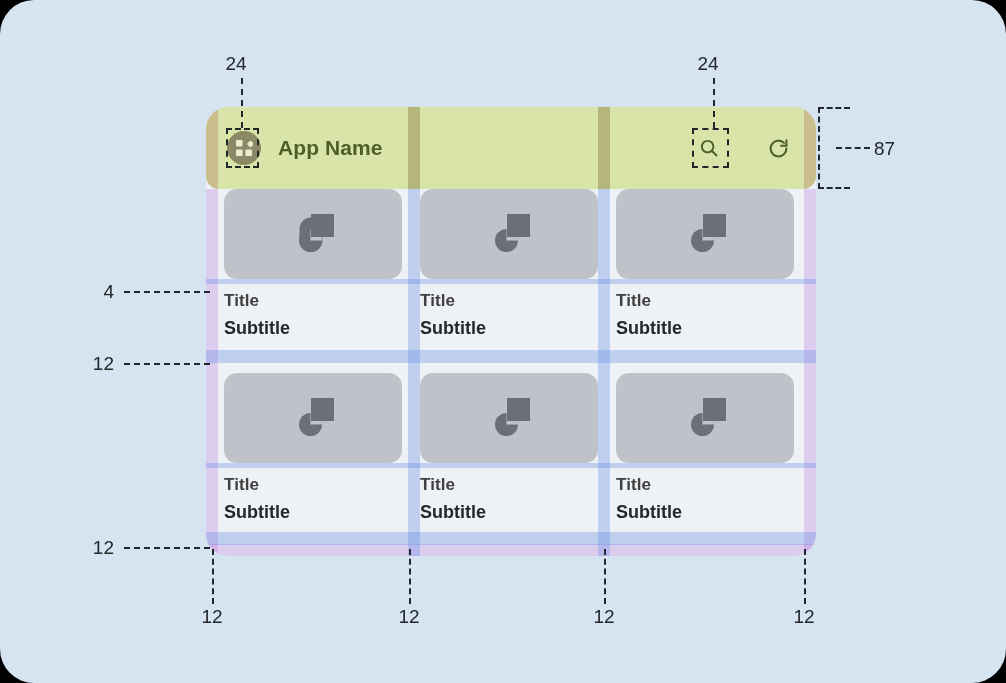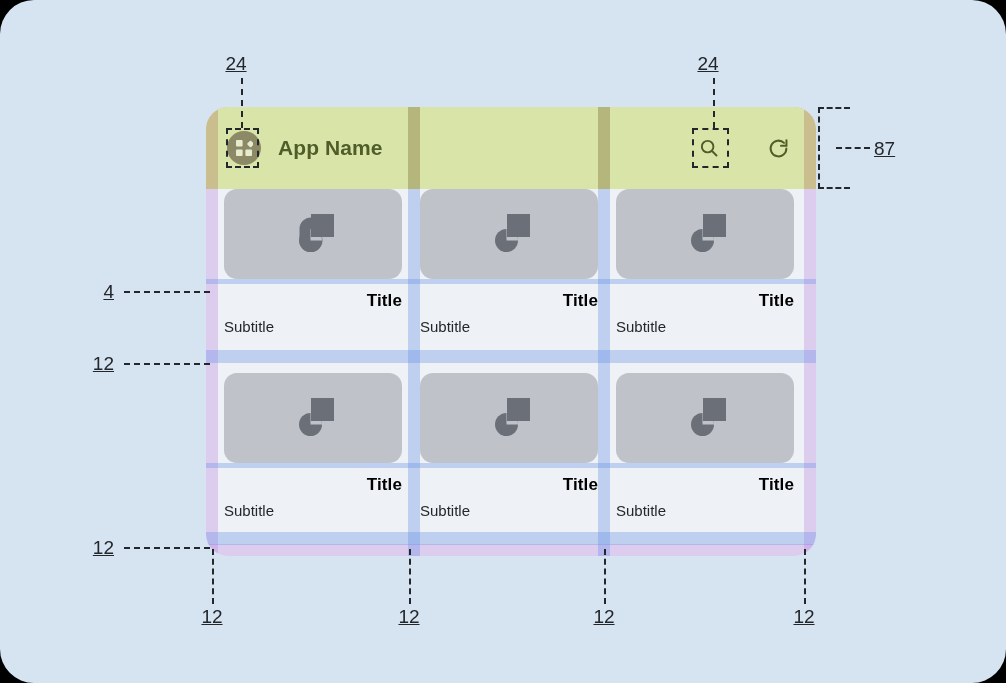--- a/index.html
+++ b/index.html
@@ -27,20 +27,21 @@
     border-radius: 22px;
     background: #eef1f5;
     overflow: hidden;
   }
 
   
   #appbar {
     position: absolute; left: 0; top: 0;
     width: 610px; height: 82px;
     background: #cbbe8e;
+    border-radius: 13px;
   }
   #appbar-inner {
     position: absolute; left: 0; top: 0;
     width: 610px; height: 82px;
     display: flex; align-items: center;
   }
   .logo-wrap {
     position: absolute; left: 18px; top: 21px;
     width: 40px; height: 40px;
     display: flex; align-items: center; justify-content: center;
@@ -76,45 +77,43 @@
   .card.c1 { left: 214px; }
   .card.c2 { left: 410px; }
   .thumb {
     width: 178px; height: 90px;
     background: #bfc3c9;
     border-radius: 13px;
     display: flex; align-items: center; justify-content: center;
   }
   .card-title {
     margin-top: 12px;
-    font-size: 17px; font-weight: 700; color: #000000;
+    font-size: 17px; font-weight: 700; color: #404040;
     letter-spacing: .1px;
-    text-align: right;
   }
   .card-sub {
     margin-top: 7px;
-    font-size: 15px; font-weight: 400; color: #24272b;
+    font-size: 18px; font-weight: 700; color: #24272b;
   }
 
   
   .ov { position: absolute; pointer-events: none; }
   .ov-purple { background: rgba(186,130,225,.33); }
   .ov-blue   { background: rgba( 96,140,232,.33); }
   .ov-green  { background: rgba( 95,150, 50,.20); }
 
   
   .dash-v { position: absolute; border-left: 2px dashed #23262b; }
   .dash-h { position: absolute; border-top: 2px dashed #23262b; }
   .box-dash { position: absolute; border: 2px dashed #23262b; }
   .anno {
     position: absolute;
     font-size: 19px; color: #23262b;
     font-family: "Liberation Sans", sans-serif;
     white-space: nowrap;
-    text-decoration: underline;
   }
   .anno.r { text-align: right; }
   .anno.c { text-align: center; }
 </style>
 </head>
 <body>
 
 <div id="canvas">
 
   <div id="app">

